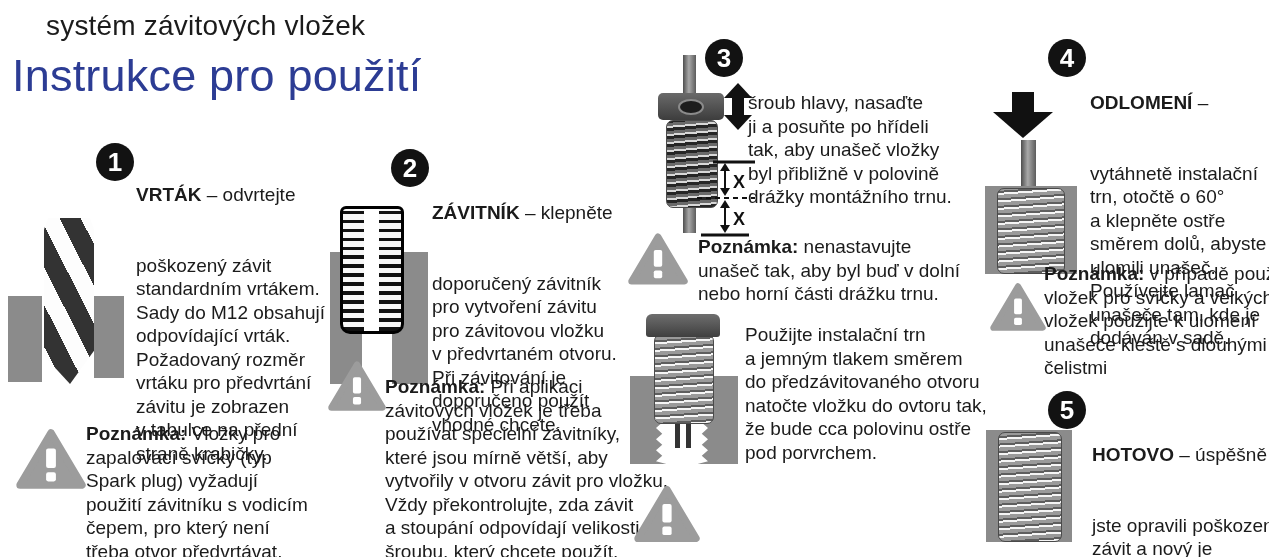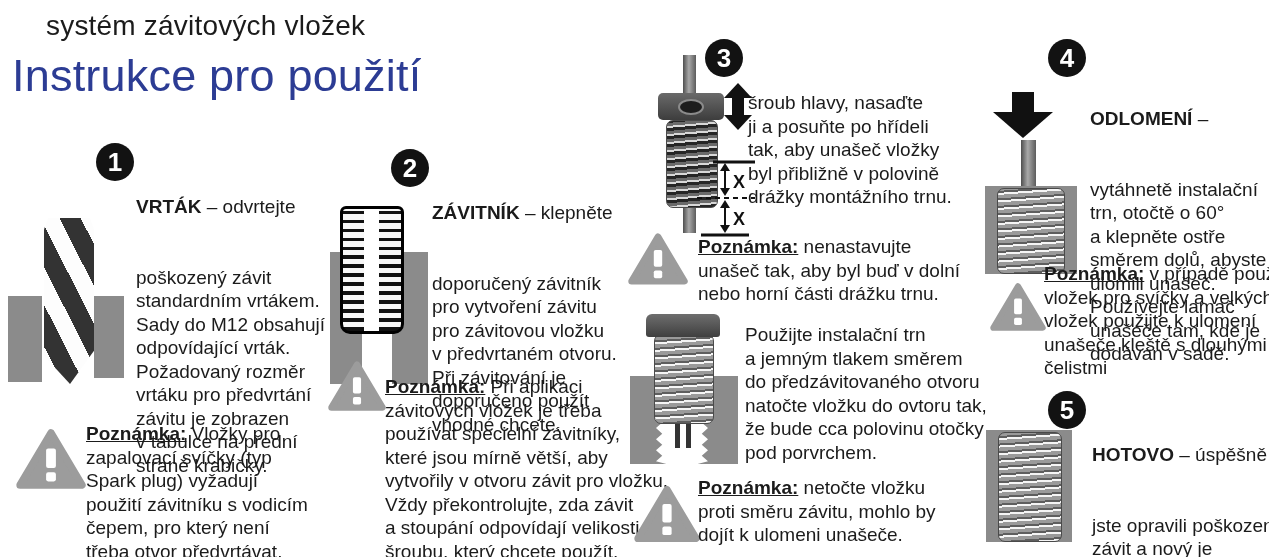--- a/index.html
+++ b/index.html
@@ -10,21 +10,21 @@
   .subtitle{position:absolute;left:46px;top:10px;font-size:28px;letter-spacing:.2px;}
   .title{position:absolute;left:12px;top:50px;margin:0;font-size:45px;font-weight:400;
     color:var(--title_blue,#2c3c94);letter-spacing:.2px;}
 
   .badge{position:absolute;width:38px;height:38px;border-radius:50%;
     background:var(--badge_black,#121212);color:#fff;display:flex;align-items:center;justify-content:center;
     font-size:26px;font-weight:bold;}
   .step-block{position:absolute;font-size:19px;line-height:23.5px;white-space:pre;}
   .step-heading b{font-weight:bold;}
   .note{position:absolute;font-size:19px;line-height:23.5px;white-space:pre;}
-  .note b{font-weight:bold;text-decoration:underline;}
+  .note b{font-weight:bold;}
 
   .illus{position:absolute;}
   .illus > div{position:absolute;}
   .gray-block{background:var(--block_gray,#8b8b8b);}
 
   
   .drill-bit{left:42px;top:2px;width:50px;height:166px;
     background:repeating-linear-gradient(63deg,#fdfdfd 0 17px,#333 17px 36px);
     clip-path:polygon(8% 0,92% 0,100% 7%,100% 80%,52% 100%,0 83%,0 7%);}
 
@@ -70,21 +70,21 @@
 <body>
 
 <div class="page">
 
   <div class="subtitle">systém závitových vložek</div>
   <h1 class="title">Instrukce pro použití</h1>
 
   <div class="badge" style="left:96px;top:143px">
     <span>1</span>
   </div>
-  <div class="step-block" style="left:136px;top:148px">
+  <div class="step-block" style="left:136px;top:136px">
     <div class="step-heading"><b>VRTÁK</b><span> – odvrtejte</span></div>
     <div>poškozený závit
 standardním vrtákem.
 Sady do M12 obsahují
 odpovídající vrták.
 Požadovaný rozměr
 vrtáku pro předvrtání
 závitu je zobrazen
 v tabulce na přední
 straně krabičky.</div>
@@ -195,36 +195,33 @@
     <div class="coil" style="left:24px;top:22px;width:58px;height:88px"></div>
     <div class="cap" style="left:16px;top:2px;width:74px;height:23px"></div>
     <div class="prong" style="left:45px;top:112px;width:5px;height:24px"></div>
     <div class="prong" style="left:56px;top:112px;width:5px;height:24px"></div>
   </div>
 
   <div class="step-block" style="left:745px;top:323px">Použijte instalační trn
 a jemným tlakem směrem
 do předzávitovaného otvoru
 natočte vložku do ovtoru tak,
-že bude cca polovinu otočky
+že bude cca polovinu ostře
 pod porvrchem.</div>
 
   <svg class="tri-warning" style="left:634px;top:484px" width="66" height="60" viewBox="0 0 100 88">
     <path d="M50 7 L94 81 L6 81 Z" fill="var(--triangle_gray,#9c9c9c)" stroke="var(--triangle_gray,#9c9c9c)" stroke-width="11" stroke-linejoin="round"></path>
     <rect x="43" y="29" width="14" height="28" rx="3" fill="#fff"></rect>
     <rect x="43" y="63" width="14" height="13" rx="3" fill="#fff"></rect>
   </svg>
-  <div class="note" style="left:698px;top:476px"><b>Poznámka:</b><span> netočte vložku
-proti směru závitu, mohlo by
-dojít k ulomeni unašeče.</span></div>
 
   <div class="badge" style="left:1048px;top:39px">
     <span>4</span>
   </div>
-  <div class="step-block" style="left:1090px;top:60px">
+  <div class="step-block" style="left:1090px;top:44px">
     <div class="step-heading"><b>ODLOMENÍ</b><span> –</span></div>
     <div>vytáhnetě instalační
 trn, otočtě o 60°
 a klepněte ostře
 směrem dolů, abyste
 ulomili unašeč.
 Používejte lamač
 unašeče tam, kde je
 dodáván v sadě.</div>
   </div>

